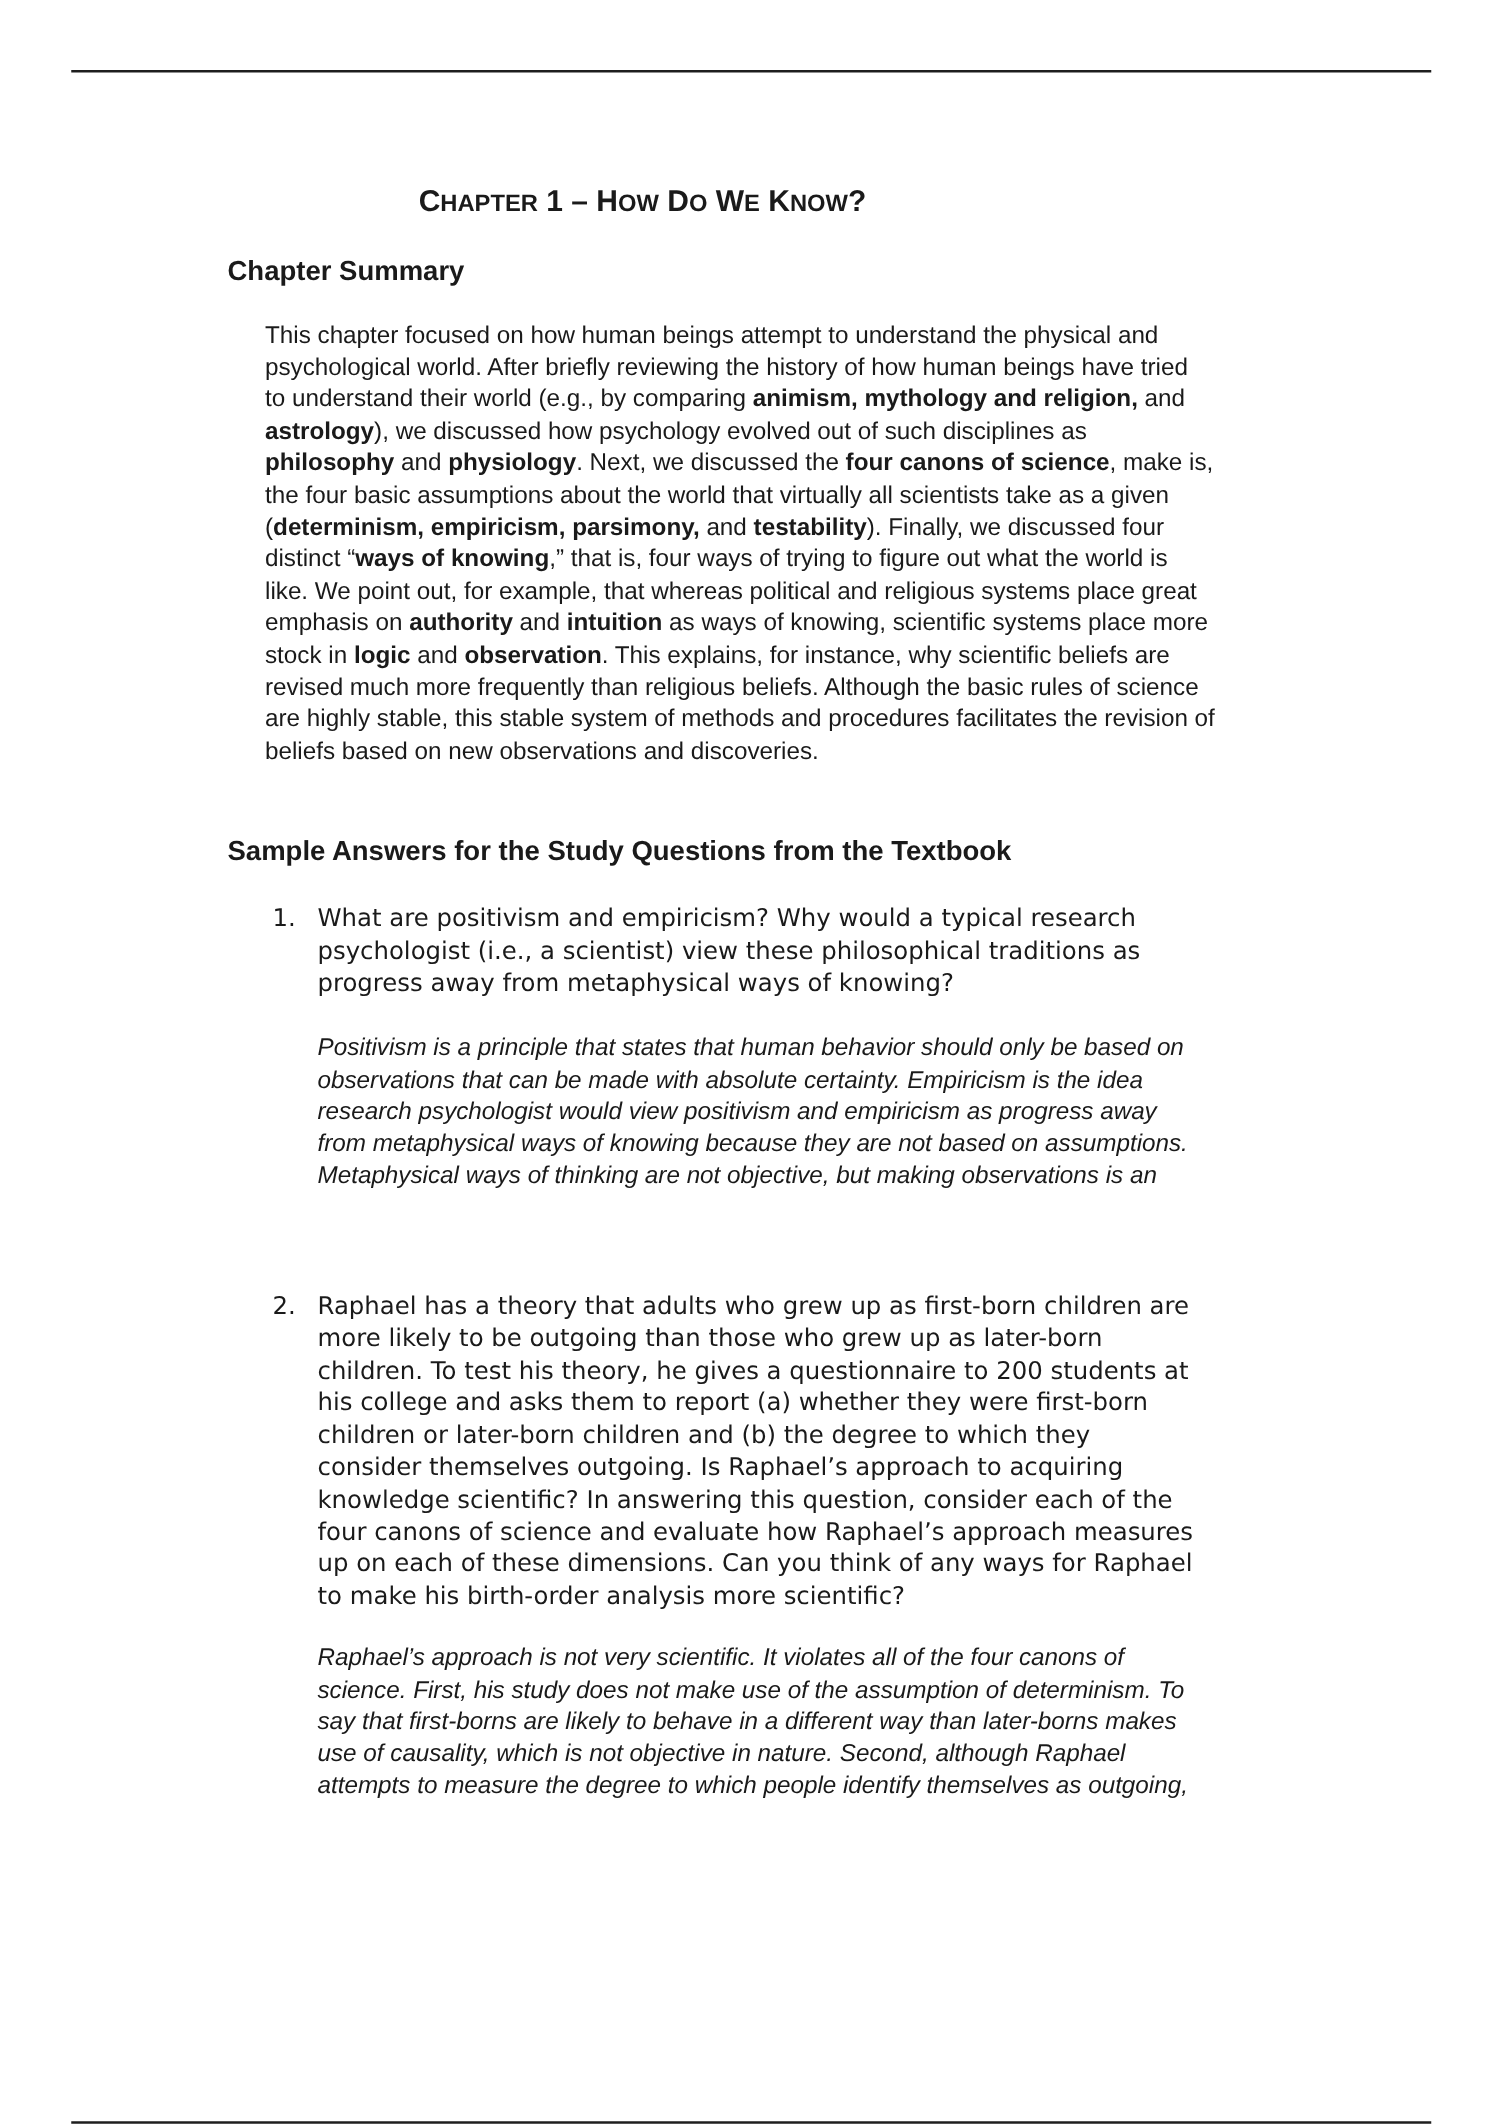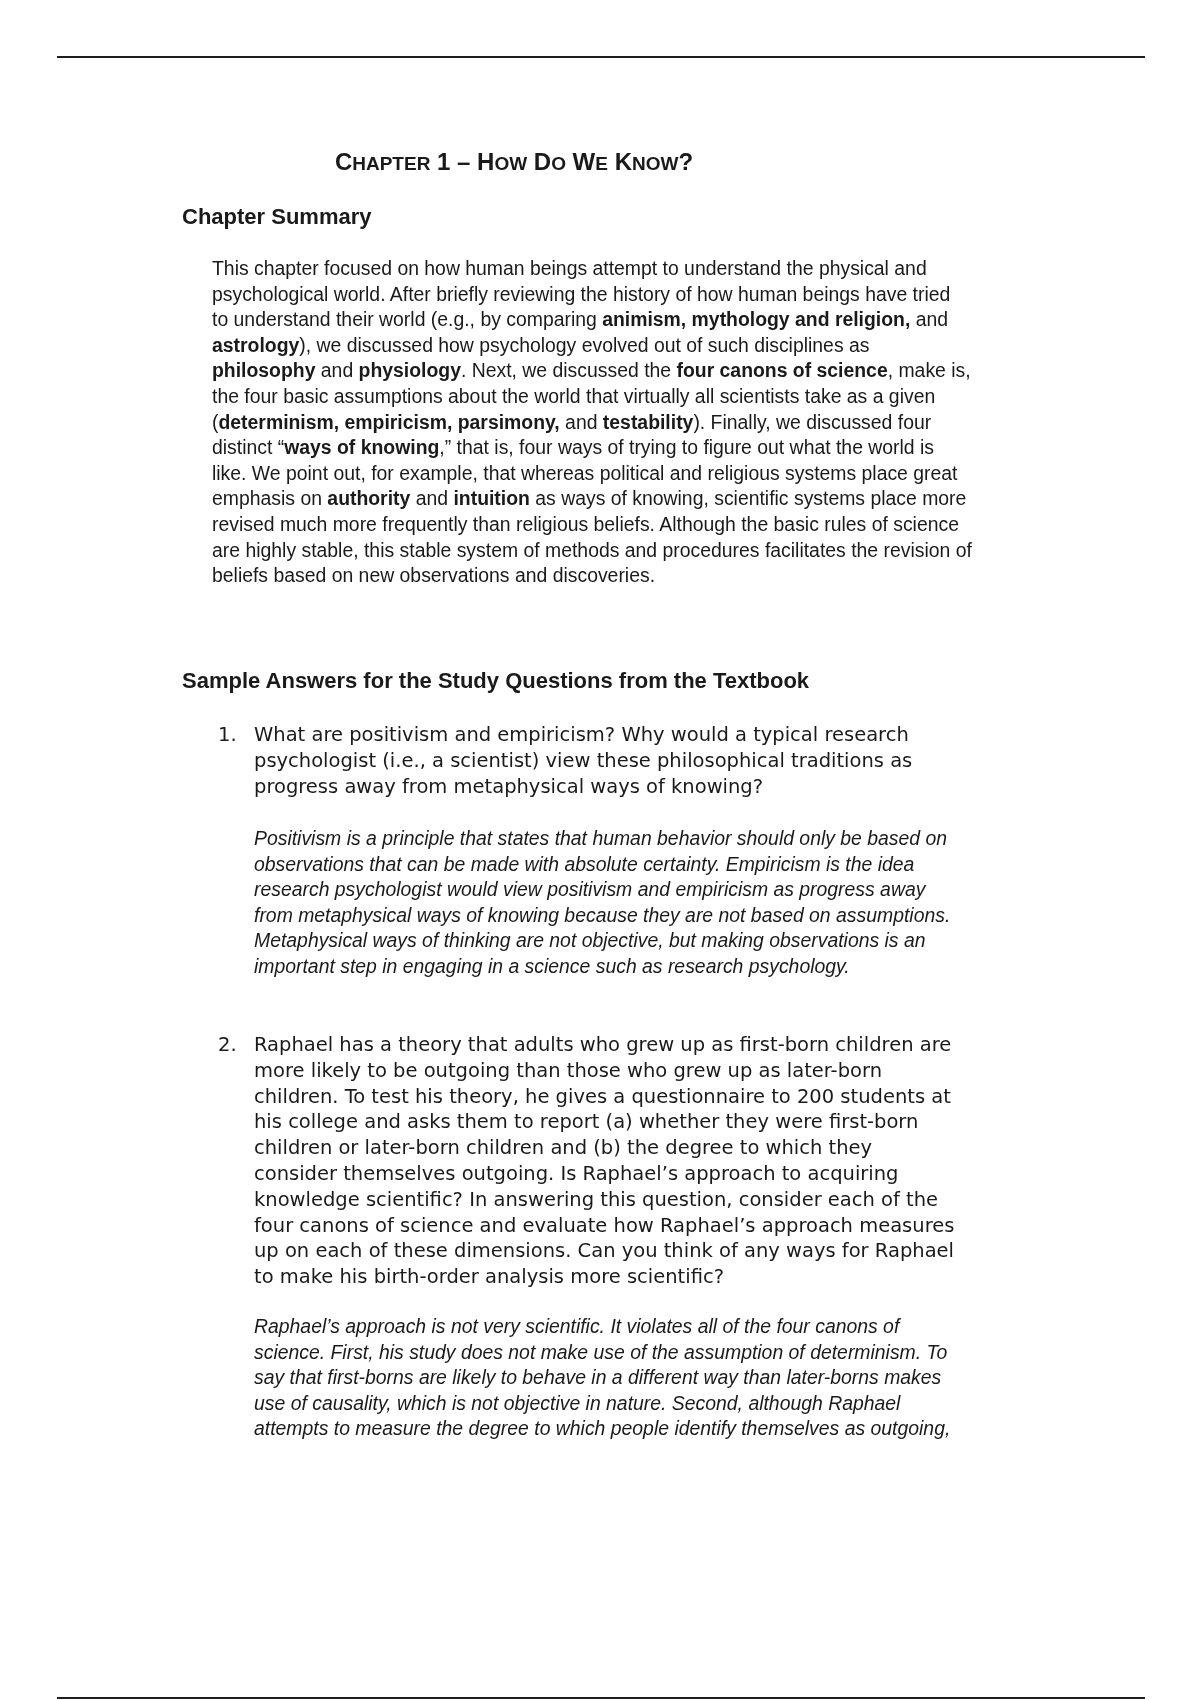--- a/index.html
+++ b/index.html
@@ -47,40 +47,40 @@
     <span class="line"><span>This chapter focused on how human beings attempt to understand the physical and</span></span>
     <span class="line"><span>psychological world.  After briefly reviewing the history of how human beings have tried</span></span>
     <span class="line"><span>to understand their world (e.g., by comparing </span><b>animism, mythology and religion,</b><span> and</span></span>
     <span class="line"><b>astrology</b><span>), we discussed how psychology evolved out of such disciplines as</span></span>
     <span class="line"><b>philosophy</b><span> and </span><b>physiology</b><span>. Next, we discussed the </span><b>four canons of science</b><span>, make is,</span></span>
     <span class="line"><span>the four basic assumptions about the world that virtually all scientists take as a given</span></span>
     <span class="line"><span>(</span><b>determinism, empiricism, parsimony,</b><span> and </span><b>testability</b><span>). Finally, we discussed four</span></span>
     <span class="line"><span>distinct “</span><b>ways of knowing</b><span>,” that is, four ways of trying to figure out what the world is</span></span>
     <span class="line"><span>like. We point out, for example, that whereas political and religious systems place great</span></span>
     <span class="line"><span>emphasis on </span><b>authority</b><span> and </span><b>intuition</b><span> as ways of knowing, scientific systems place more</span></span>
+    <span class="line"><span>stock in </span><b>logic</b><span> and </span><b>observation</b><span>. This explains, for instance, why scientific beliefs are</span></span>
     <span class="line"><span>revised much more frequently than religious beliefs. Although the basic rules of science</span></span>
     <span class="line"><span>are highly stable, this stable system of methods and procedures facilitates the revision of</span></span>
     <span class="line"><span>beliefs based on new observations and discoveries.</span></span>
   </div>
 
 <div class="h2" style="top:668px;">Sample Answers for the Study Questions from the Textbook</div>
 
 <div class="q" style="top:722px;" id="q0">
   <span class="num">1.</span>
 <span class="line">What are positivism and empiricism? Why would a typical research</span>
     <span class="line">psychologist (i.e., a scientist) view these philosophical traditions as</span>
     <span class="line">progress away from metaphysical ways of knowing?</span>
   </div>
 <div class="ans" style="top:826px;" id="a0">
     <span class="line">Positivism is a principle that states that human behavior should only be based on</span>
     <span class="line">observations that can be made with absolute certainty. Empiricism is the idea</span>
     <span class="line">research psychologist would view positivism and empiricism as progress away</span>
     <span class="line">from metaphysical ways of knowing because they are not based on assumptions.</span>
     <span class="line">Metaphysical ways of thinking are not objective, but making observations is an</span>
-    <span class="line">important step in engaging in a science such as research psychology.</span>
   </div>
 
 <div class="q" style="top:1032px;" id="q1">
   <span class="num">2.</span>
 <span class="line">Raphael has a theory that adults who grew up as first-born children are</span>
     <span class="line">more likely to be outgoing than those who grew up as later-born</span>
     <span class="line">children. To test his theory, he gives a questionnaire to 200 students at</span>
     <span class="line">his college and asks them to report (a) whether they were first-born</span>
     <span class="line">children or later-born children and (b) the degree to which they</span>
     <span class="line">consider themselves outgoing. Is Raphael’s approach to acquiring</span>

